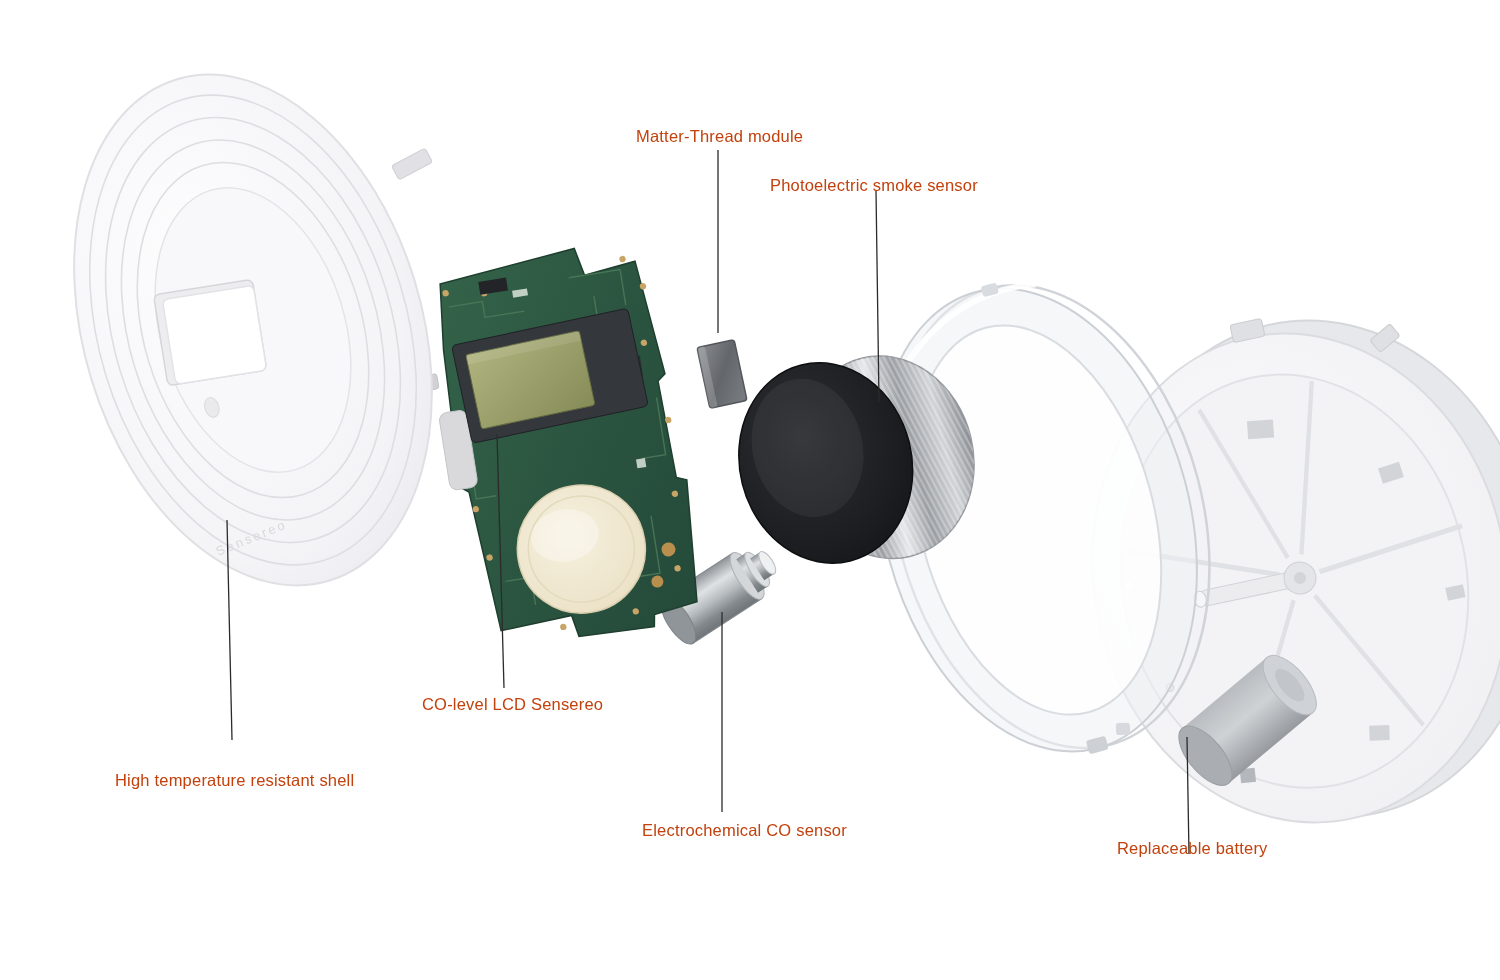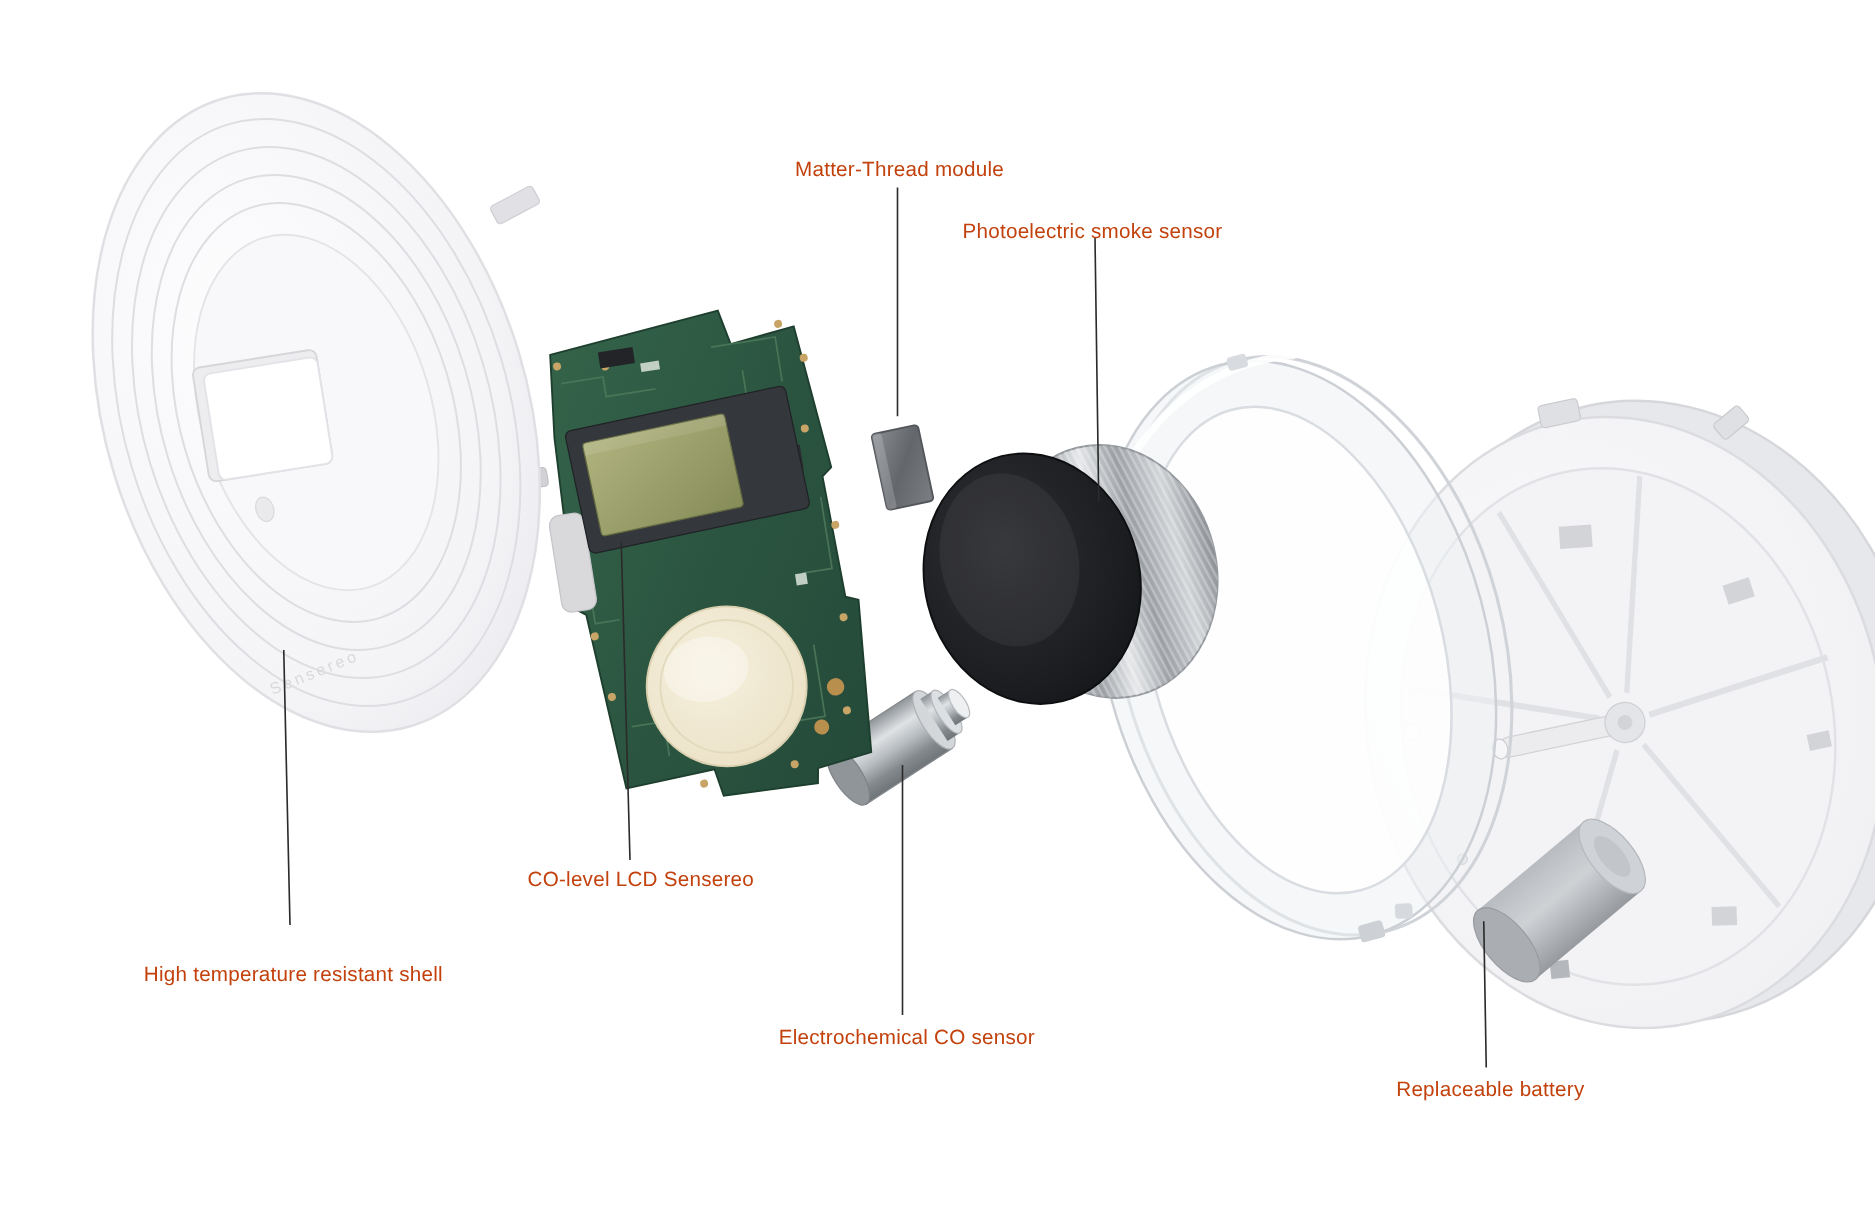--- a/index.html
+++ b/index.html
@@ -232,15 +232,15 @@
       <line x1="232" y1="740" x2="227" y2="520"></line>
       <line x1="722" y1="812" x2="722" y2="612"></line>
       <line x1="1189" y1="854" x2="1187" y2="737"></line>
     </g>
   </svg>
 
   <div class="label" style="left:636px; top:127px;">Matter-Thread module</div>
   <div class="label" style="left:770px; top:162px;margin-top:14px;">Photoelectric smoke sensor</div>
   <div class="label" style="left:422px; top:695px;">CO-level LCD Sensereo</div>
   <div class="label" style="left:115px; top:749px;margin-top:22px;">High temperature resistant shell</div>
-  <div class="label" style="left:623px; top:821px;">Electrochemical CO sensor</div>
-  <div class="label" style="left:1117px; top:863px;text-align:center;">Replaceable battery</div>
+  <div class="label" style="left:642px; top:821px;">Electrochemical CO sensor</div>
+  <div class="label" style="left:1117px; top:839px;text-align:center;">Replaceable battery</div>
 </div>
 
 </body></html>

